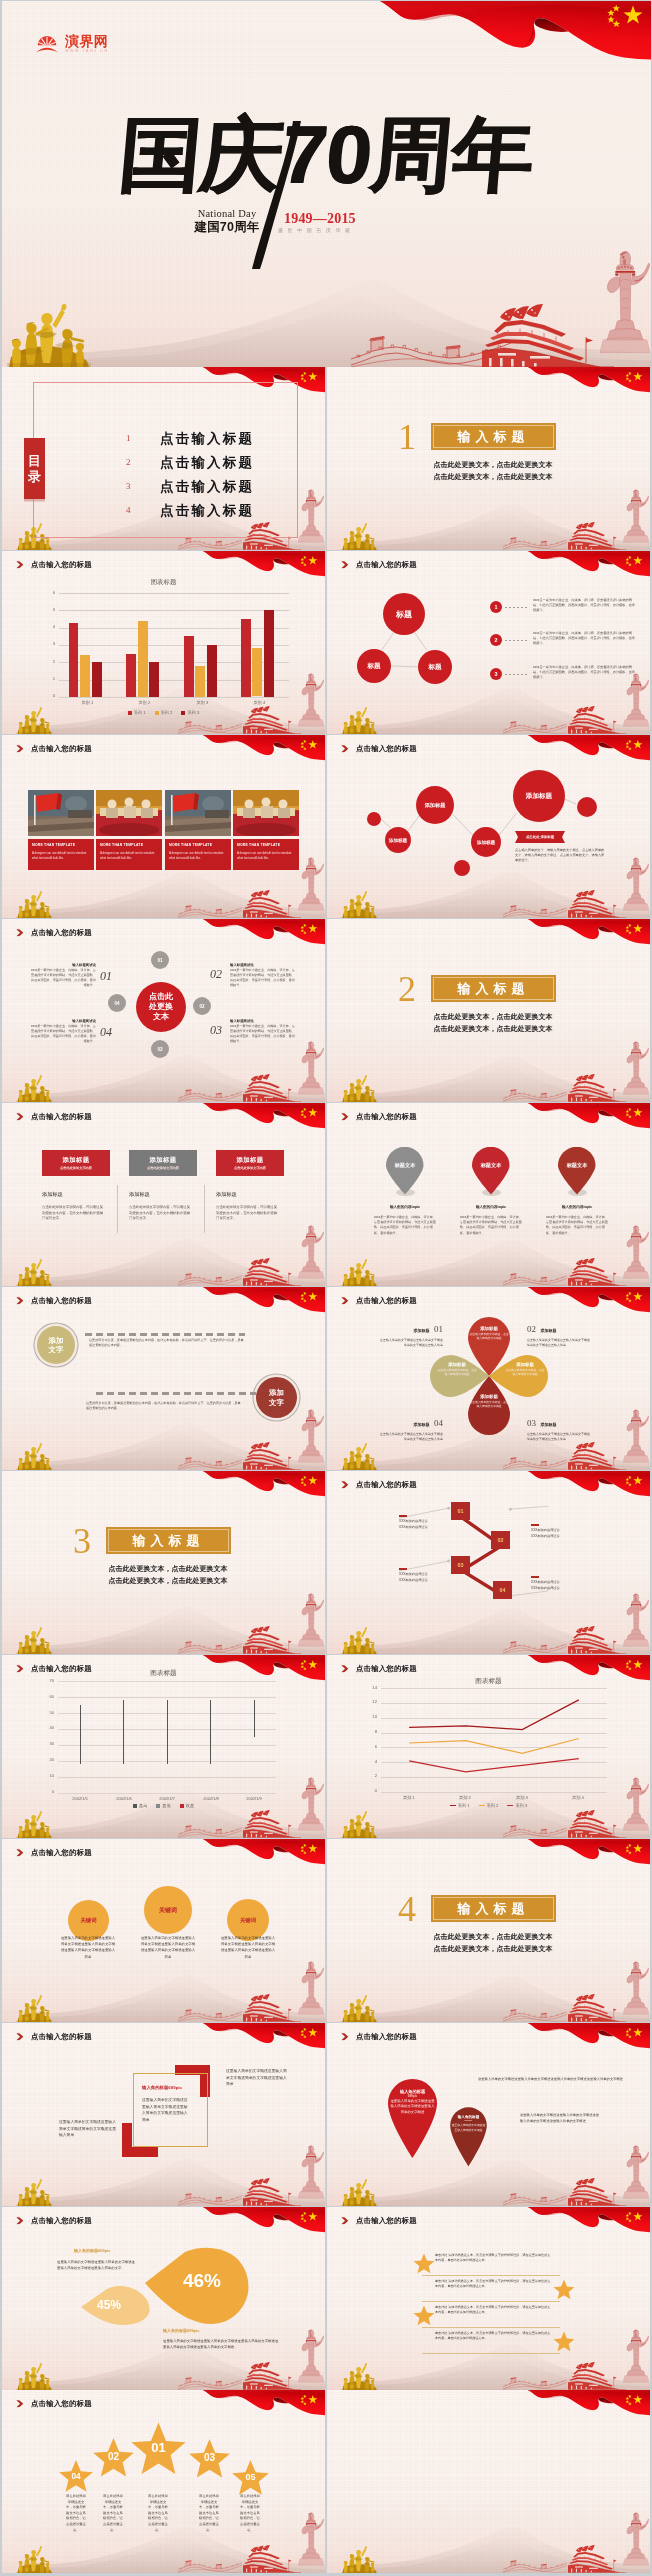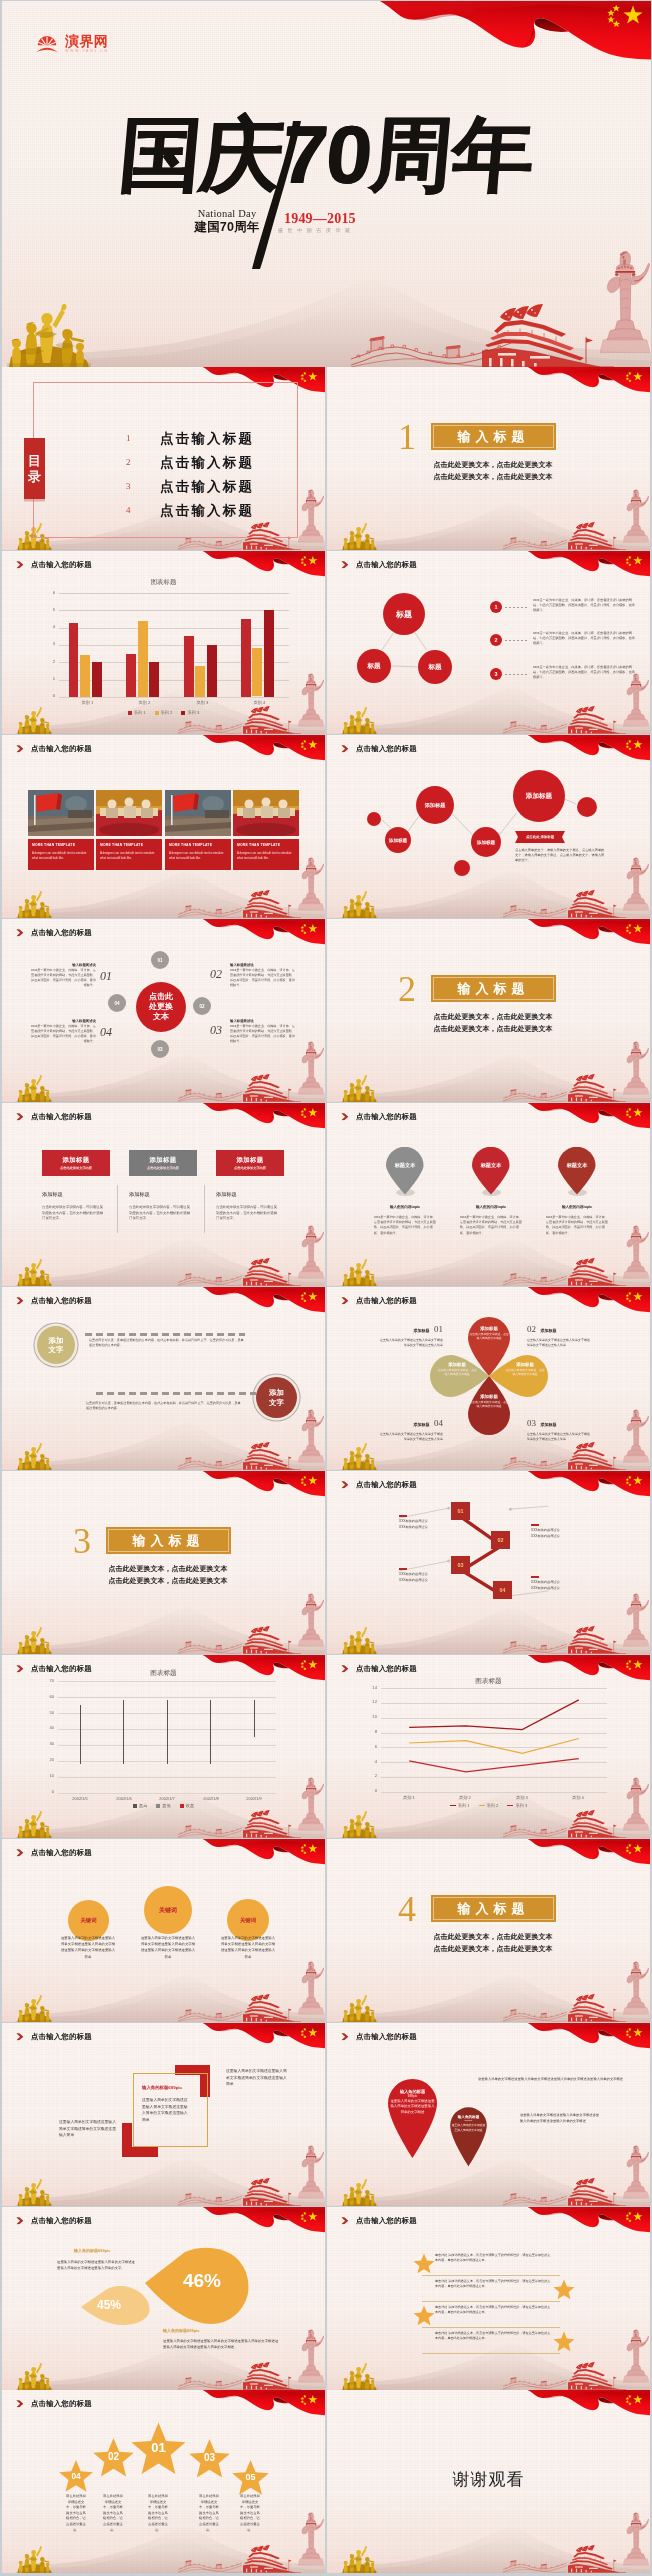--- a/index.html
+++ b/index.html
@@ -1520,16 +1520,15 @@
       </svg>
       <svg style="position:absolute;left:241px;bottom:0;width:58px;height:29px;" viewBox="0 0 58 29" width="58" height="29">
         <use href="#sym-tam"></use>
       </svg>
       <svg style="position:absolute;left:296px;bottom:0;width:26px;height:69px;" viewBox="0 0 26 69" width="26" height="69">
         <use href="#sym-hb"></use>
       </svg>
       <svg style="position:absolute;left:10px;bottom:0;width:45px;height:28px;" viewBox="0 0 45 28" width="45" height="28">
         <use href="#sym-statue"></use>
       </svg>
-      <div style="position:absolute;left:0;top:78px;width:323px;text-align:center;font-size:17px;color:#1c1c1c;letter-spacing:1px;">谢谢观看</div>
     </div>
 </div>
 
 
 </body></html>

